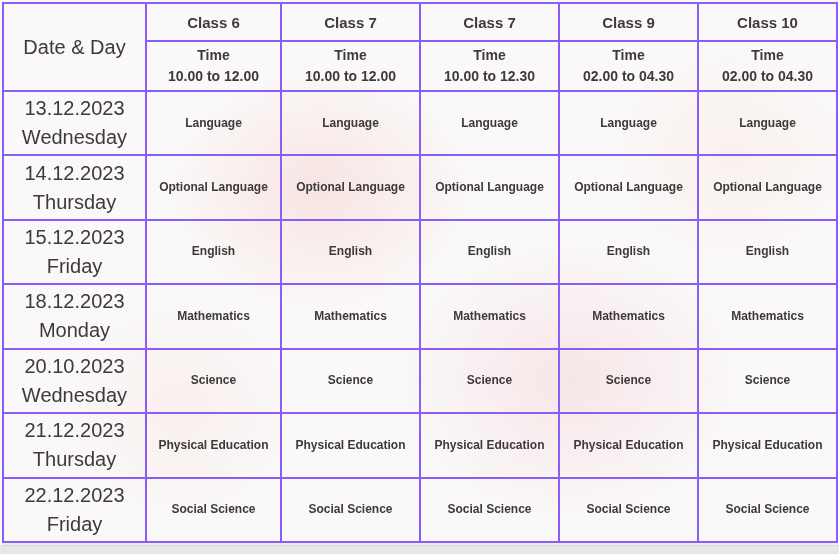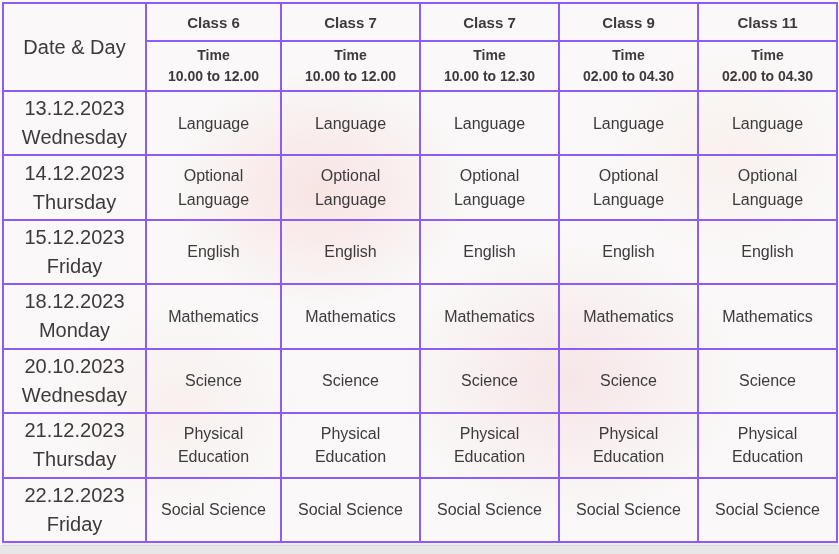--- a/index.html
+++ b/index.html
@@ -83,22 +83,22 @@
     margin-left: 13px;
   }
   .time-cell .line { display: block; }
   .date-cell {
     font-size: 20px;
     font-weight: 400;
     line-height: 1.45;
   }
   .date-cell .line { display: block; text-align: center; }
   .subject-cell {
-    font-size: 16px;
-    font-weight: 400;
+    font-size: 12px;
+    font-weight: 700;
     line-height: 1.45;
     padding: 2px 14px;
   }
 </style>
 </head>
 <body>
 
 <div class="stage">
   <div class="blob blob1"></div>
   <div class="blob blob2"></div>
@@ -114,21 +114,21 @@
       <col style="width:139px">
       <col style="width:139px">
     </colgroup>
     <tbody>
         <tr class="class-row">
       <th rowspan="2" class="date-cell">Date &amp; Day</th>
       <th class="class-label">Class 6</th>
       <th class="class-label">Class 7</th>
       <th class="class-label">Class 7</th>
       <th class="class-label">Class 9</th>
-      <th class="class-label">Class 11</th>
+      <th class="class-label">Class 10</th>
     </tr>
     <tr class="time-row">
       <th class="time-cell">
         <span class="line">Time</span>
         <span class="line">10.00 to 12.00</span>
       </th>
       <th class="time-cell">
         <span class="line">Time</span>
         <span class="line">10.00 to 12.00</span>
       </th>

